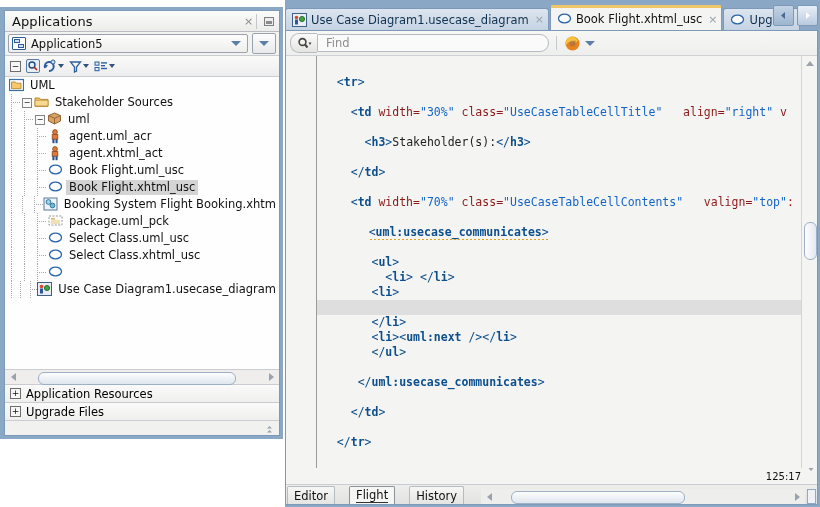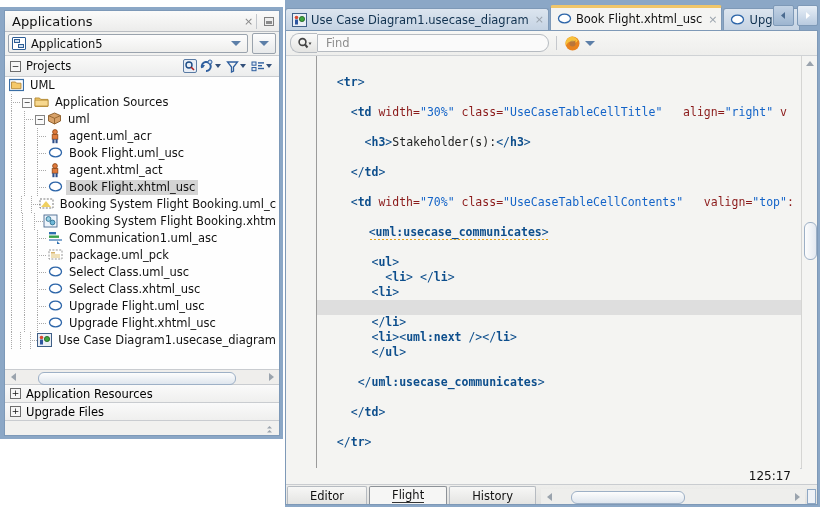--- a/index.html
+++ b/index.html
@@ -289,33 +289,33 @@
   .tri-u{width:0;height:0;border-left:4px solid transparent;border-right:4px solid transparent;border-bottom:5px solid #9aa3ad;}
   .tri-d{width:0;height:0;border-left:4px solid transparent;border-right:4px solid transparent;border-top:5px solid #9aa3ad;}
   .vthumb{
     position:absolute;left:2px;width:11px;top:166px;height:36px;
     background:linear-gradient(to right,#fdfdfd,#e3e9f1);
     border:1px solid #9db0c6;border-radius:6px;
   }
 
   .statusrow{
     flex:0 0 16px;height:16px;display:flex;align-items:center;justify-content:flex-end;
-    background:#f4f4f2;padding-right:12px;box-sizing:border-box;
-    font-size:12px;color:#111;
+    background:#f4f4f2;padding-right:2px;box-sizing:border-box;
+    font-size:10px;color:#111;
   }
   .pos{margin-right:6px;}
 
   .bottombar{
     flex:0 0 20px;height:20px;display:flex;align-items:flex-end;
     background:linear-gradient(#eeeeec,#e2e2e0);
     border-top:1px solid #c9ccd0;
     padding:0 1px;box-sizing:border-box;
   }
   .btab{
-    height:17px;padding:0 22px;margin-right:2px;
+    height:17px;padding:0 6px;margin-right:14px;
     background:linear-gradient(#f7f7f6,#e4e4e2);
     border:1px solid #b6bbc1;border-bottom:none;border-radius:2px 2px 0 0;
     display:flex;align-items:center;font-size:11.5px;color:#111;
   }
   .btab.active{background:#f6f6f5;border-color:#8d9298;font-weight:normal;}
   .btab.active span{border-bottom:1px solid #333;}
   .hscroll{
     flex:1;height:15px;display:flex;align-items:center;margin-left:3px;
     background:#eeeeec;padding:0 1px;box-sizing:border-box;
   }
@@ -351,21 +351,20 @@
           <span class="app-combo-label">Application5</span>
           <span class="caret"></span>
         </div>
         <div class="app-side-btn">
           <span class="caret" style="margin:0;"></span>
         </div>
       </div>
 
       <div class="projects-hdr">
         <span class="expander">−</span>
-        <span class="projects-title">Projects</span>
         <span class="hdr-icons">
           <span class="ic-btn">
             <span class="ic-sq">
               <svg class="gi" width="12" height="12" viewBox="0 0 12 12">
                   <circle cx="5" cy="5" r="3" fill="none" stroke="#1c4c86" stroke-width="1.4"></circle>
                   <line x1="7" y1="7" x2="10" y2="10" stroke="#b02020" stroke-width="1.6"></line>
                 </svg>
             </span>
           </span>
           <span class="ic-btn">
@@ -403,21 +402,21 @@
               </svg></span>
             <span class="tlabel">UML</span>
           </div>
           <div class="trow">
             <span class="dots"></span>
             <span class="tog">−</span>
             <span class="ticon"><svg width="15" height="13" viewBox="0 0 15 13">
                 <path d="M1 3h4.5l1.2 1.4H14v7H1z" fill="#f3c96b" stroke="#b1862f" stroke-width=".9"></path>
                 <path d="M1 5.2h13v5.8H1z" fill="#f7d88f" stroke="#b1862f" stroke-width=".7"></path>
               </svg></span>
-            <span class="tlabel">Application Sources</span>
+            <span class="tlabel">Stakeholder Sources</span>
           </div>
           <div class="trow">
             <span class="vline"></span>
             <span class="dots"></span>
             <span class="tog">−</span>
             <span class="ticon"><svg width="15" height="13" viewBox="0 0 15 13">
                 <path d="M7.5 1l6 2.6v5.4L7.5 12 1.5 9V3.6z" fill="#d8a26a" stroke="#8a5a26" stroke-width=".9"></path>
                 <path d="M1.5 3.6l6 2.7 6-2.7M7.5 6.3V12" fill="none" stroke="#8a5a26" stroke-width=".8"></path>
               </svg></span>
             <span class="tlabel">uml</span>
@@ -431,83 +430,61 @@
                 <rect x="4.2" y="5.6" width="5.6" height="4.6" fill="#e07a3c" stroke="#8a4413" stroke-width=".8"></rect>
                 <rect x="4.4" y="10.2" width="2.1" height="4" fill="#2d4f8a"></rect>
                 <rect x="7.5" y="10.2" width="2.1" height="4" fill="#2d4f8a"></rect>
               </svg></span>
             <span class="tlabel">agent.uml_acr</span>
           </div>
           <div class="trow">
             <span class="vline"></span>
             <span class="vline"></span>
             <span class="dots"></span>
-            <span class="ticon"><svg width="15" height="13" viewBox="0 0 15 13">
-                <ellipse cx="7.5" cy="6.5" rx="6" ry="4.4" fill="#ffffff" stroke="#2b64a8" stroke-width="1.3"></ellipse>
-              </svg></span>
-            <span class="tlabel">Book Flight.uml_usc</span>
-          </div>
-          <div class="trow">
-            <span class="vline"></span>
-            <span class="vline"></span>
-            <span class="dots"></span>
             <span class="ticon"><svg width="14" height="15" viewBox="0 0 14 15">
                 <circle cx="7" cy="3" r="2.4" fill="#e07a3c" stroke="#8a4413" stroke-width=".8"></circle>
                 <rect x="4.2" y="5.6" width="5.6" height="4.6" fill="#e07a3c" stroke="#8a4413" stroke-width=".8"></rect>
                 <rect x="4.4" y="10.2" width="2.1" height="4" fill="#2d4f8a"></rect>
                 <rect x="7.5" y="10.2" width="2.1" height="4" fill="#2d4f8a"></rect>
               </svg></span>
             <span class="tlabel">agent.xhtml_act</span>
           </div>
           <div class="trow">
             <span class="vline"></span>
             <span class="vline"></span>
             <span class="dots"></span>
             <span class="ticon"><svg width="15" height="13" viewBox="0 0 15 13">
                 <ellipse cx="7.5" cy="6.5" rx="6" ry="4.4" fill="#ffffff" stroke="#2b64a8" stroke-width="1.3"></ellipse>
               </svg></span>
+            <span class="tlabel">Book Flight.uml_usc</span>
+          </div>
+          <div class="trow">
+            <span class="vline"></span>
+            <span class="vline"></span>
+            <span class="dots"></span>
+            <span class="ticon"><svg width="15" height="13" viewBox="0 0 15 13">
+                <ellipse cx="7.5" cy="6.5" rx="6" ry="4.4" fill="#ffffff" stroke="#2b64a8" stroke-width="1.3"></ellipse>
+              </svg></span>
             <span class="tlabel sel">Book Flight.xhtml_usc</span>
-          </div>
-          <div class="trow">
-            <span class="vline"></span>
-            <span class="vline"></span>
-            <span class="dots"></span>
-            <span class="ticon"><svg width="15" height="13" viewBox="0 0 15 13">
-                <rect x="1" y="2" width="13" height="9" fill="#ffffff" stroke="#6b6b6b" stroke-width=".9" stroke-dasharray="2 1.4"></rect>
-                <path d="M2 10l5-6 5 6z" fill="#f0d060"></path>
-              </svg></span>
-            <span class="tlabel">Booking System Flight Booking.uml_c</span>
           </div>
           <div class="trow">
             <span class="vline"></span>
             <span class="vline"></span>
             <span class="dots"></span>
             <span class="ticon"><svg width="15" height="14" viewBox="0 0 15 14">
                 <rect x="1" y="1" width="13" height="12" fill="#eef4fb" stroke="#4b6b90" stroke-width=".9"></rect>
                 <circle cx="5.5" cy="5" r="2.4" fill="#9dd3e8" stroke="#2d6f91" stroke-width=".9"></circle>
                 <circle cx="9.5" cy="8.5" r="2.4" fill="#6fb8d8" stroke="#2d6f91" stroke-width=".9"></circle>
               </svg></span>
             <span class="tlabel">Booking System Flight Booking.xhtm</span>
           </div>
           <div class="trow">
             <span class="vline"></span>
             <span class="vline"></span>
             <span class="dots"></span>
-            <span class="ticon"><svg width="15" height="14" viewBox="0 0 15 14">
-                <rect x="1" y="1" width="7" height="2.4" fill="#2f6fb0"></rect>
-                <rect x="1" y="4.5" width="10" height="2.4" fill="#3aa34a"></rect>
-                <line x1="1" y1="9" x2="14" y2="9" stroke="#2f6fb0" stroke-width="1.2"></line>
-                <path d="M9 10l3 3-3 0z" fill="#2f6fb0"></path>
-              </svg></span>
-            <span class="tlabel">Communication1.uml_asc</span>
-          </div>
-          <div class="trow">
-            <span class="vline"></span>
-            <span class="vline"></span>
-            <span class="dots"></span>
             <span class="ticon"><svg width="15" height="13" viewBox="0 0 15 13">
                 <rect x="1" y="2" width="13" height="9" fill="#ffffff" stroke="#8a8a8a" stroke-width=".9" stroke-dasharray="2 1.4"></rect>
                 <path d="M3 4h4v1.6H3z" fill="#d8b36a"></path>
                 <path d="M3 6h9v4H3z" fill="#efe0b8"></path>
               </svg></span>
             <span class="tlabel">package.uml_pck</span>
           </div>
           <div class="trow">
             <span class="vline"></span>
             <span class="vline"></span>
@@ -526,30 +503,20 @@
               </svg></span>
             <span class="tlabel">Select Class.xhtml_usc</span>
           </div>
           <div class="trow">
             <span class="vline"></span>
             <span class="vline"></span>
             <span class="dots"></span>
             <span class="ticon"><svg width="15" height="13" viewBox="0 0 15 13">
                 <ellipse cx="7.5" cy="6.5" rx="6" ry="4.4" fill="#ffffff" stroke="#2b64a8" stroke-width="1.3"></ellipse>
               </svg></span>
-            <span class="tlabel">Upgrade Flight.uml_usc</span>
-          </div>
-          <div class="trow">
-            <span class="vline"></span>
-            <span class="vline"></span>
-            <span class="dots"></span>
-            <span class="ticon"><svg width="15" height="13" viewBox="0 0 15 13">
-                <ellipse cx="7.5" cy="6.5" rx="6" ry="4.4" fill="#ffffff" stroke="#2b64a8" stroke-width="1.3"></ellipse>
-              </svg></span>
-            <span class="tlabel">Upgrade Flight.xhtml_usc</span>
           </div>
           <div class="trow">
             <span class="vline"></span>
             <span class="vline"></span>
             <span class="dots"></span>
             <span class="ticon"><svg width="15" height="14" viewBox="0 0 15 14">
                 <rect x="0.5" y="0.5" width="14" height="13" fill="#e9eef5" stroke="#3f5f87" stroke-width="1"></rect>
                 <circle cx="4.5" cy="4.5" r="1.8" fill="#d9472e"></circle>
                 <rect x="3" y="6.5" width="3" height="5" fill="#2d55a0"></rect>
                 <circle cx="10" cy="6" r="2.6" fill="#3da63d" stroke="#1f5d1f" stroke-width=".8"></circle>

